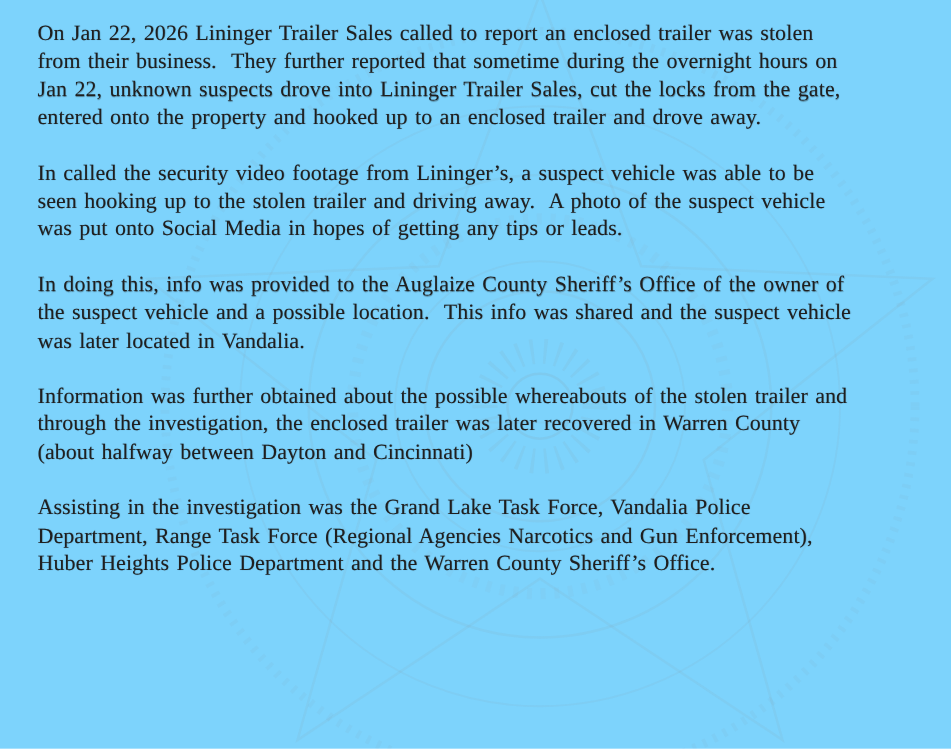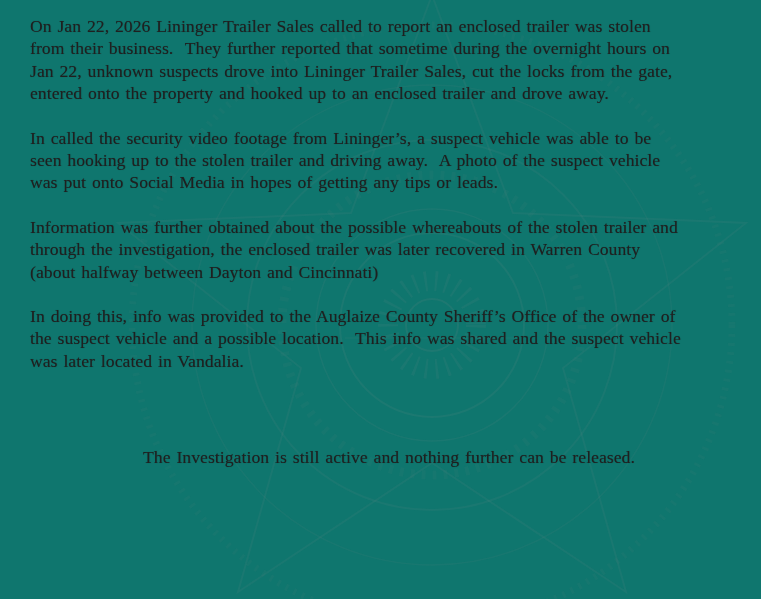--- a/index.html
+++ b/index.html
@@ -42,21 +42,21 @@
     text-shadow: 0.3px 0.3px 0.7px rgba(25,25,25,0.45);
   }
   .closing {
     margin: 74px 0 0 0;
     text-align: center;
   }
 </style>
 </head>
 <body>
 
-<div class="page" id="page" style="color: rgb(31, 31, 31); background: #0f766e;">
+<div class="page" id="page" style="color: rgb(31, 31, 31); background: #7dd3fc;">
 
   <svg class="watermark" id="watermark" viewBox="0 0 761 599" xmlns="http://www.w3.org/2000/svg" fill="none" stroke="currentColor" style="color: rgb(143, 143, 143);">
 
     <path d="M432,-5 L513,213 L746,223 L563,368 L626,592 L432,463 L238,592 L301,368 L118,223 L351,213 Z" stroke-width="2" opacity="0.09"></path>
 
     <circle cx="432" cy="325" r="300" stroke-width="7" stroke-dasharray="3 6" opacity="0.06"></circle>
     <circle cx="432" cy="325" r="240" stroke-width="1.5" opacity="0.08"></circle>
     <circle cx="432" cy="325" r="185" stroke-width="2" opacity="0.09"></circle>
 
     <circle cx="432" cy="325" r="150" stroke-width="9" stroke-dasharray="4 7" opacity="0.055"></circle>
@@ -69,22 +69,24 @@
   </svg>
 
   <div class="content">
     <p class="para">On Jan 22, 2026 Lininger Trailer Sales called to report an enclosed trailer was stolen
 from their business.  They further reported that sometime during the overnight hours on
 Jan 22, unknown suspects drove into Lininger Trailer Sales, cut the locks from the gate,
 entered onto the property and hooked up to an enclosed trailer and drove away.</p>
     <p class="para">In called the security video footage from Lininger’s, a suspect vehicle was able to be
 seen hooking up to the stolen trailer and driving away.  A photo of the suspect vehicle
 was put onto Social Media in hopes of getting any tips or leads.</p>
+    <p class="para">In doing this, info was provided to the Auglaize County Sheriff’s Office of the owner of
+the suspect vehicle and a possible location.  This info was shared and the suspect vehicle
+was later located in Vandalia.</p>
     <p class="para">Information was further obtained about the possible whereabouts of the stolen trailer and
 through the investigation, the enclosed trailer was later recovered in Warren County
 (about halfway between Dayton and Cincinnati)</p>
-    <p class="para">In doing this, info was provided to the Auglaize County Sheriff’s Office of the owner of
-the suspect vehicle and a possible location.  This info was shared and the suspect vehicle
-was later located in Vandalia.</p>
-    <p class="para closing">The Investigation is still active and nothing further can be released.</p>
+    <p class="para">Assisting in the investigation was the Grand Lake Task Force, Vandalia Police
+Department, Range Task Force (Regional Agencies Narcotics and Gun Enforcement),
+Huber Heights Police Department and the Warren County Sheriff’s Office.</p>
   </div>
 
 </div>
 
 </body></html>

